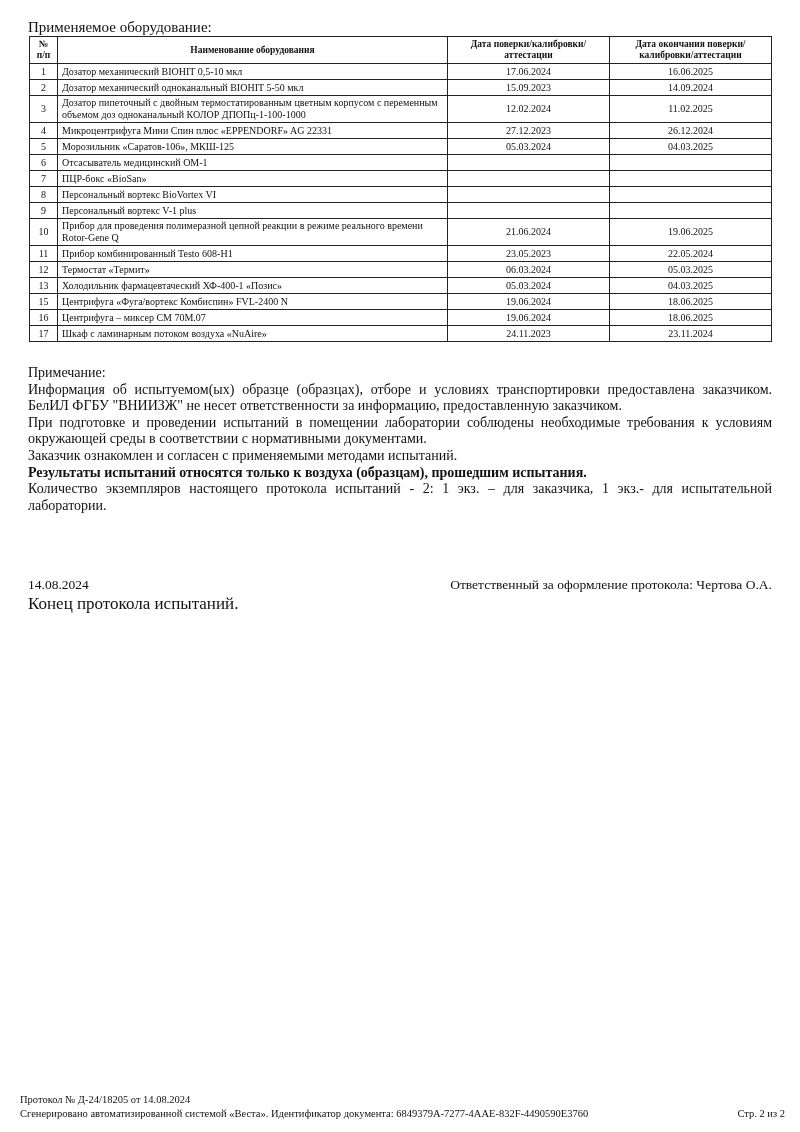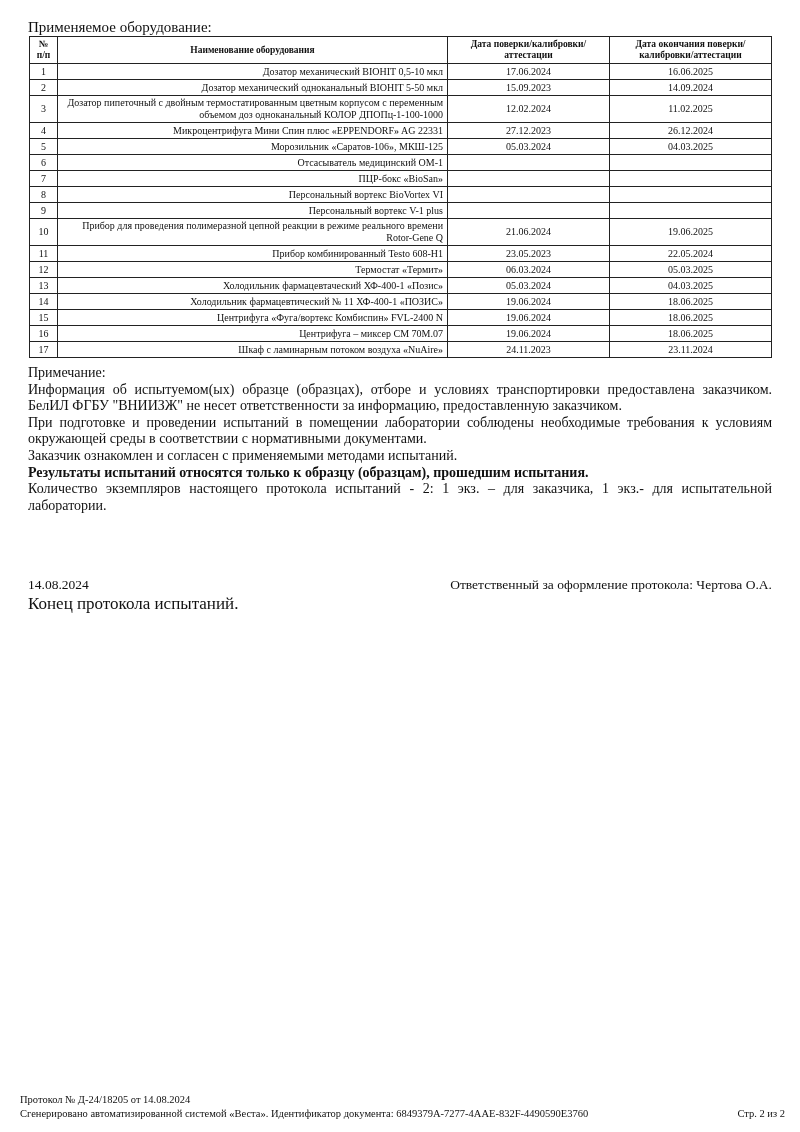--- a/index.html
+++ b/index.html
@@ -3,21 +3,21 @@
 <meta charset="utf-8">
 <style>
   html, body { margin: 0; padding: 0; background: #ffffff; }
   body { width: 800px; height: 1132px; position: relative; overflow: hidden; color: #111; font-family: "Liberation Serif", serif; }
   .page { position: absolute; left: 0; top: 0; width: 800px; height: 812px; }
   .section-title { position: absolute; left: 28px; top: 18px; font-size: 15px; line-height: 18px; }
   table.equip { position: absolute; left: 29px; top: 36px; width: 743px; border-collapse: collapse; font-size: 10px; line-height: 12px; }
   table.equip th, table.equip td { border: 1px solid #222; padding: 1px 4px; vertical-align: middle; }
   table.equip th { font-weight: bold; text-align: center; font-size: 9.5px; line-height: 11px; height: 24px; }
   table.equip td.num { text-align: center; width: 19px; padding: 1px 2px; }
-  table.equip td.name { text-align: right; }
+  table.equip td.name { text-align: left; }
   table.equip td.date { text-align: center; width: 153px; }
   table.equip tr.r1 td { height: 13px; }
   table.equip tr.r2 td { height: 23px; }
   .notes { position: absolute; left: 28px; top: 365px; width: 744px; font-size: 14px; line-height: 16.6px; }
   .notes p { margin: 0; }
   .notes .just { text-align: justify; text-align-last: left; }
   .notes .bold { font-weight: bold; }
   .sign-row { position: absolute; left: 28px; top: 577px; width: 744px; font-size: 13.5px; line-height: 16px; }
   .sign-row .date { position: absolute; left: 0; top: 0; }
   .sign-row .resp { position: absolute; right: 0; top: 0; white-space: nowrap; }
@@ -115,26 +115,20 @@
         <td class="date">06.03.2024</td>
         <td class="date">05.03.2025</td>
       </tr>
       <tr class="r1">
         <td class="num">13</td>
         <td class="name">Холодильник фармацевтаческий ХФ-400-1 «Позис»</td>
         <td class="date">05.03.2024</td>
         <td class="date">04.03.2025</td>
       </tr>
       <tr class="r1">
-        <td class="num">14</td>
-        <td class="name">Холодильник фармацевтический № 11 ХФ-400-1 «ПОЗИС»</td>
-        <td class="date">19.06.2024</td>
-        <td class="date">18.06.2025</td>
-      </tr>
-      <tr class="r1">
         <td class="num">15</td>
         <td class="name">Центрифуга «Фуга/вортекс Комбиспин» FVL-2400 N</td>
         <td class="date">19.06.2024</td>
         <td class="date">18.06.2025</td>
       </tr>
       <tr class="r1">
         <td class="num">16</td>
         <td class="name">Центрифуга – миксер СМ 70М.07</td>
         <td class="date">19.06.2024</td>
         <td class="date">18.06.2025</td>
@@ -146,21 +140,21 @@
         <td class="date">23.11.2024</td>
       </tr>
     </tbody>
   </table>
 
   <div class="notes">
     <p>Примечание:</p>
     <p class="just">Информация об испытуемом(ых) образце (образцах), отборе и условиях транспортировки предоставлена заказчиком. БелИЛ ФГБУ "ВНИИЗЖ" не несет ответственности за информацию, предоставленную заказчиком.</p>
     <p class="just">При подготовке и проведении испытаний в помещении лаборатории соблюдены необходимые требования к условиям окружающей среды в соответствии с нормативными документами.</p>
     <p class="just">Заказчик ознакомлен и согласен с применяемыми методами испытаний.</p>
-    <p class="bold">Результаты испытаний относятся только к образцу (образцам), прошедшим испытания.</p>
+    <p class="bold">Результаты испытаний относятся только к воздуха (образцам), прошедшим испытания.</p>
     <p class="just">Количество экземпляров настоящего протокола испытаний - 2: 1 экз. – для заказчика, 1 экз.- для испытательной лаборатории.</p>
   </div>
 
   <div class="sign-row">
     <span class="date">14.08.2024</span>
     <span class="resp">Ответственный за оформление протокола: Чертова О.А.</span>
   </div>
 
   <div class="end">Конец протокола испытаний.</div>
 

